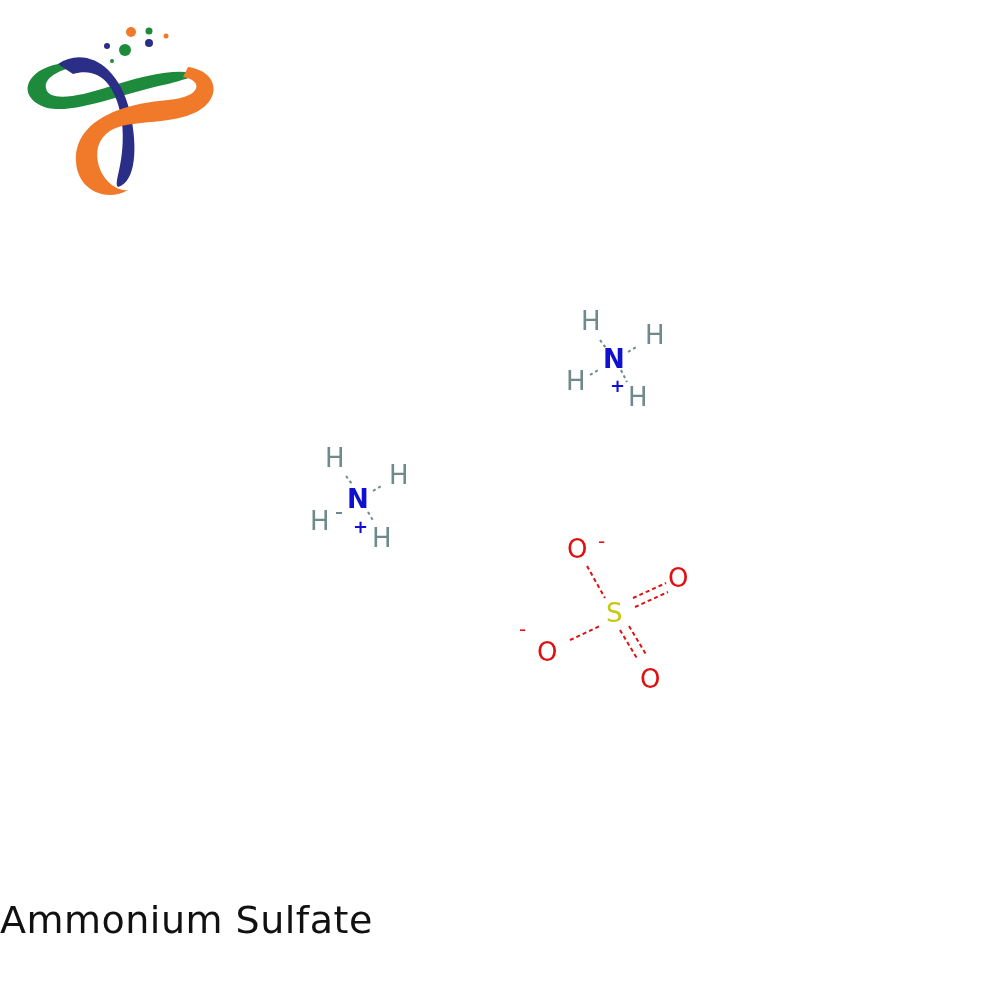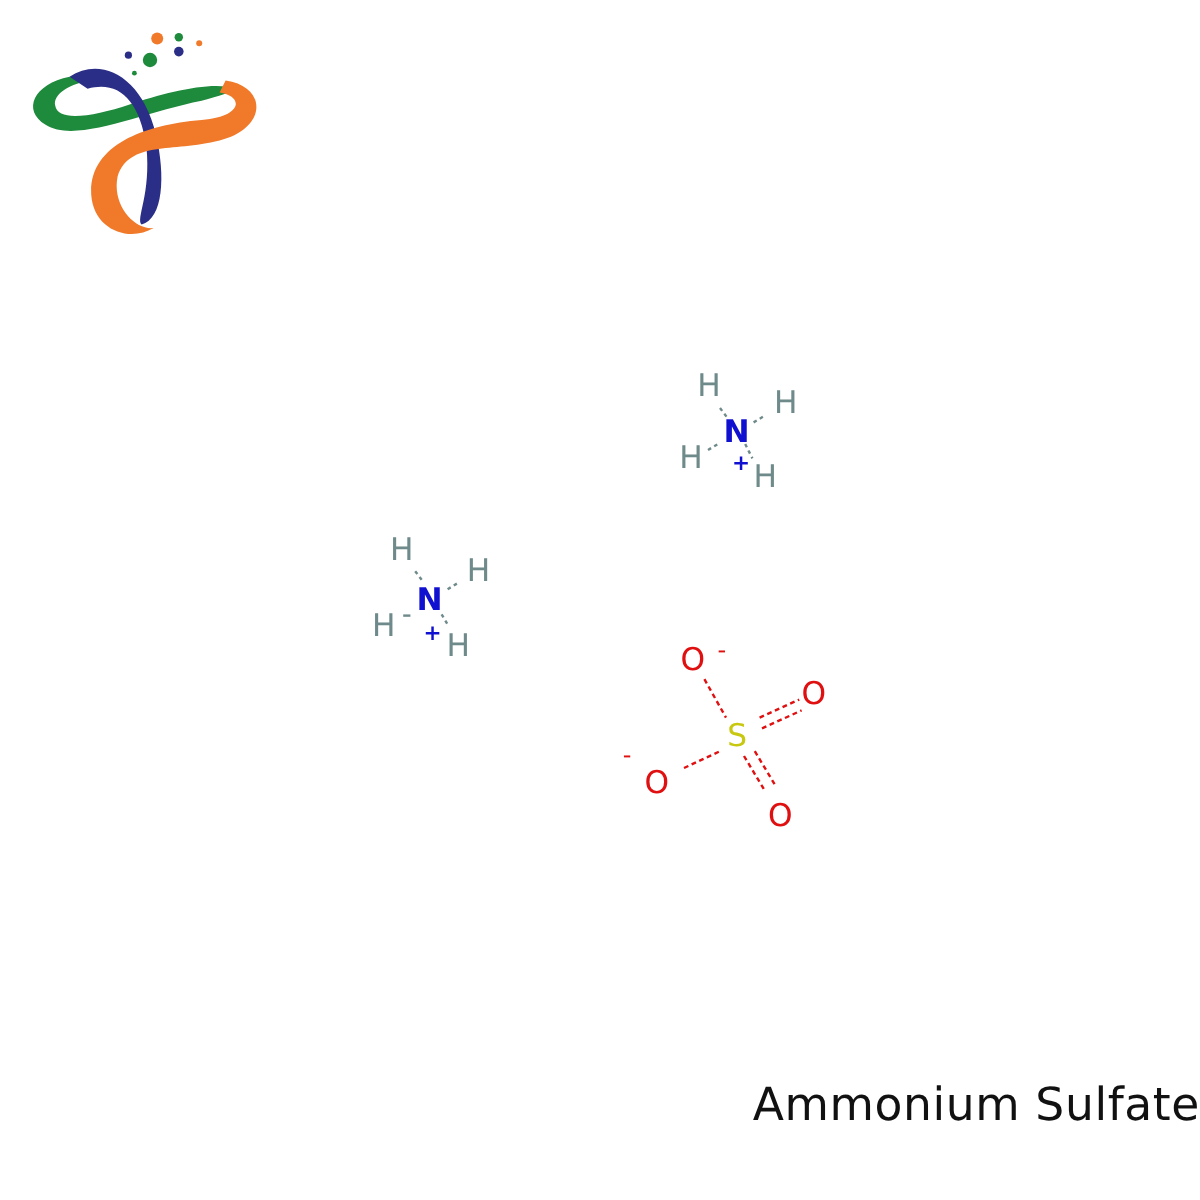--- a/index.html
+++ b/index.html
@@ -1,20 +1,20 @@
 <!DOCTYPE html>
 <html><head>
 <meta charset="utf-8">
 <style>
   html, body { margin: 0; padding: 0; background: #ffffff; }
   body { width: 1000px; height: 1000px; position: relative; overflow: hidden; font-family: "Liberation Sans", sans-serif; }
   .logo { position: absolute; left: 18px; top: 22px; width: 210px; height: 185px; }
   .structure { position: absolute; left: 0; top: 0; width: 1000px; height: 1000px; }
   .atom { font-family: "DejaVu Sans", sans-serif; font-size: 26px; }
-  .caption { position: absolute; left: 0; top: 898px; width: 1000px; text-align: right;
+  .caption { position: absolute; left: 0; top: 898px; width: 1000px; text-align: left;
              font-family: "DejaVu Sans", sans-serif; font-size: 38px; color: #111111; letter-spacing: 0.5px; }
 </style>
 </head>
 <body>
 
 <svg class="logo" viewBox="0 0 210 185">
   <circle cx="113" cy="10" r="5" fill="#f07a2a"></circle>
   <circle cx="131" cy="9" r="3.5" fill="#1e8a3c"></circle>
   <circle cx="148" cy="14" r="2.5" fill="#f07a2a"></circle>
   <circle cx="131" cy="21" r="4" fill="#2b2e86"></circle>

